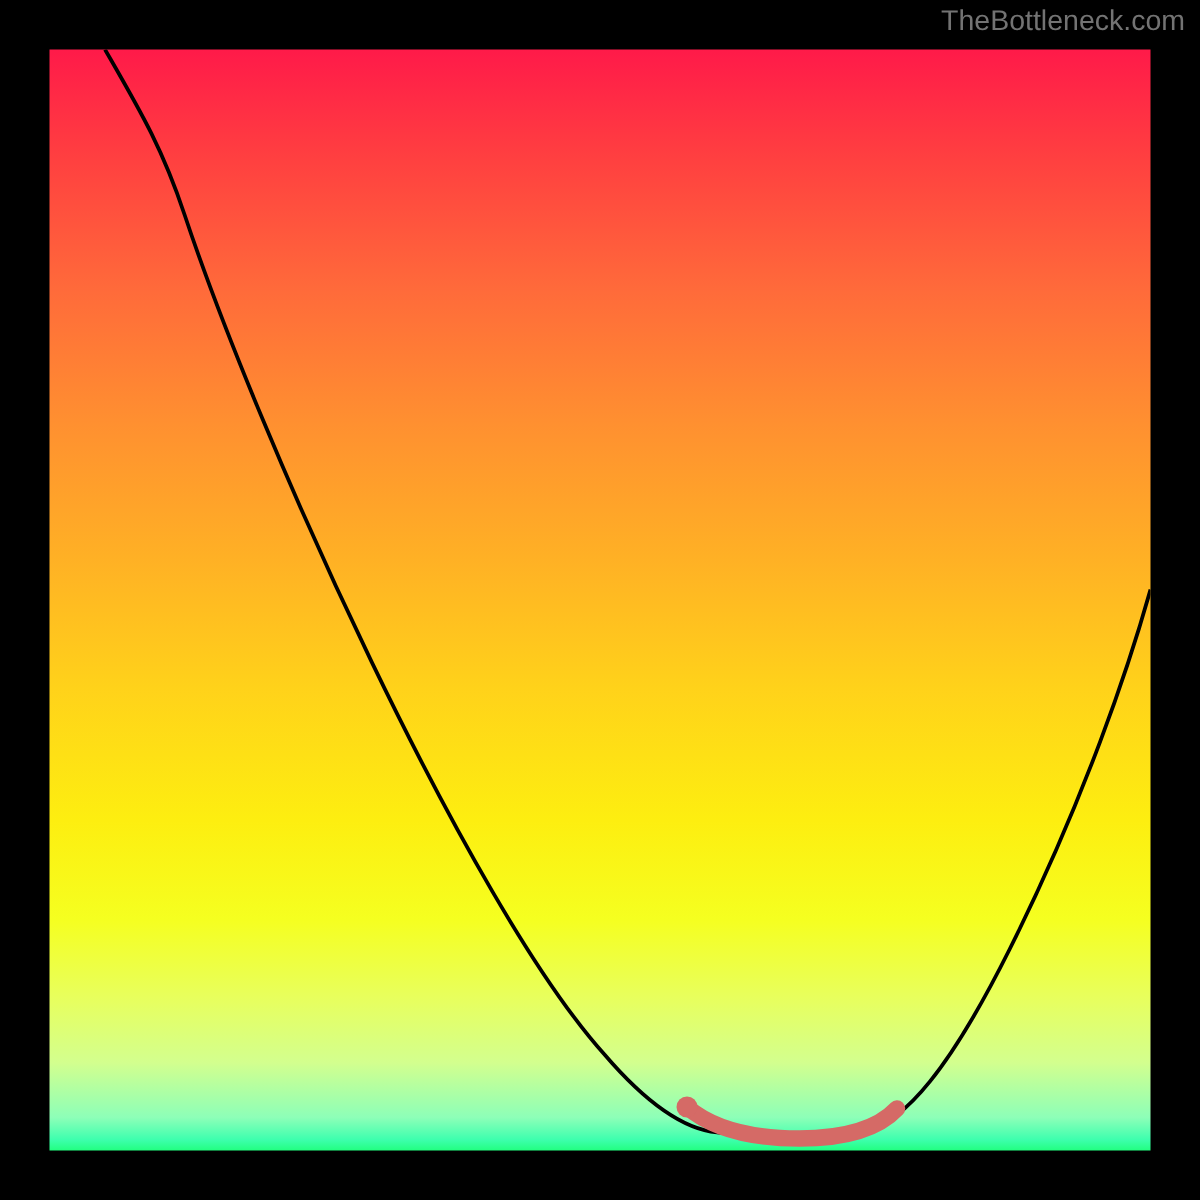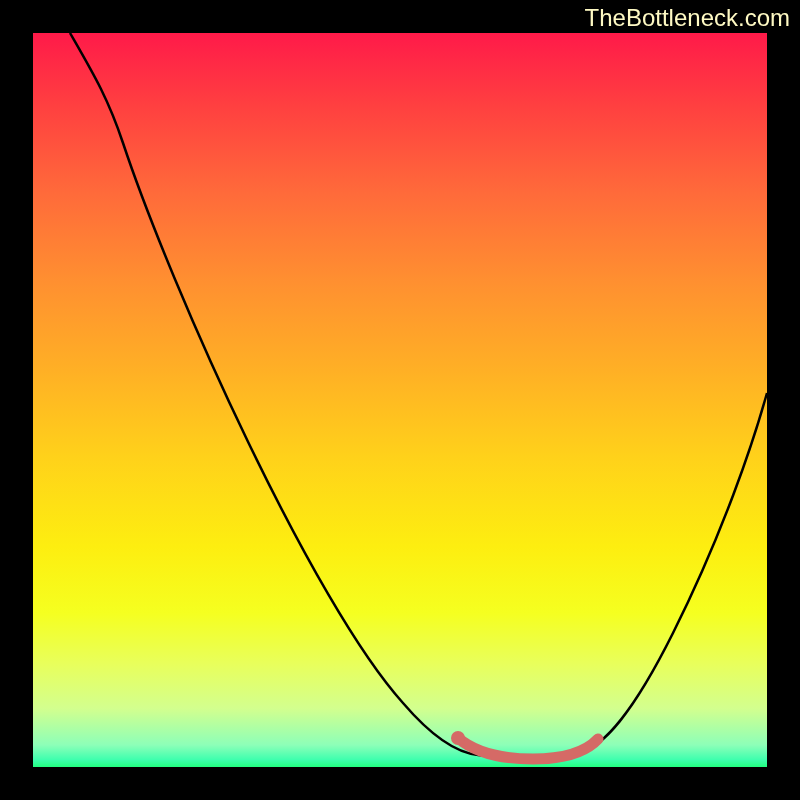--- a/index.html
+++ b/index.html
@@ -8,22 +8,22 @@
     width: 800px;
     height: 800px;
     background: #000;
     position: relative;
     font-family: Arial, sans-serif;
   }
   .watermark {
     position: absolute;
     top: 4px;
     right: 10px;
-    color: #fef9c3;
-    font-size: 24px;
+    color: #737373;
+    font-size: 19px;
     font-weight: 500;
     z-index: 10;
   }
   .plot-area {
     position: absolute;
     left: 33px;
     top: 33px;
     width: 734px;
     height: 734px;
     background: linear-gradient(to bottom,

